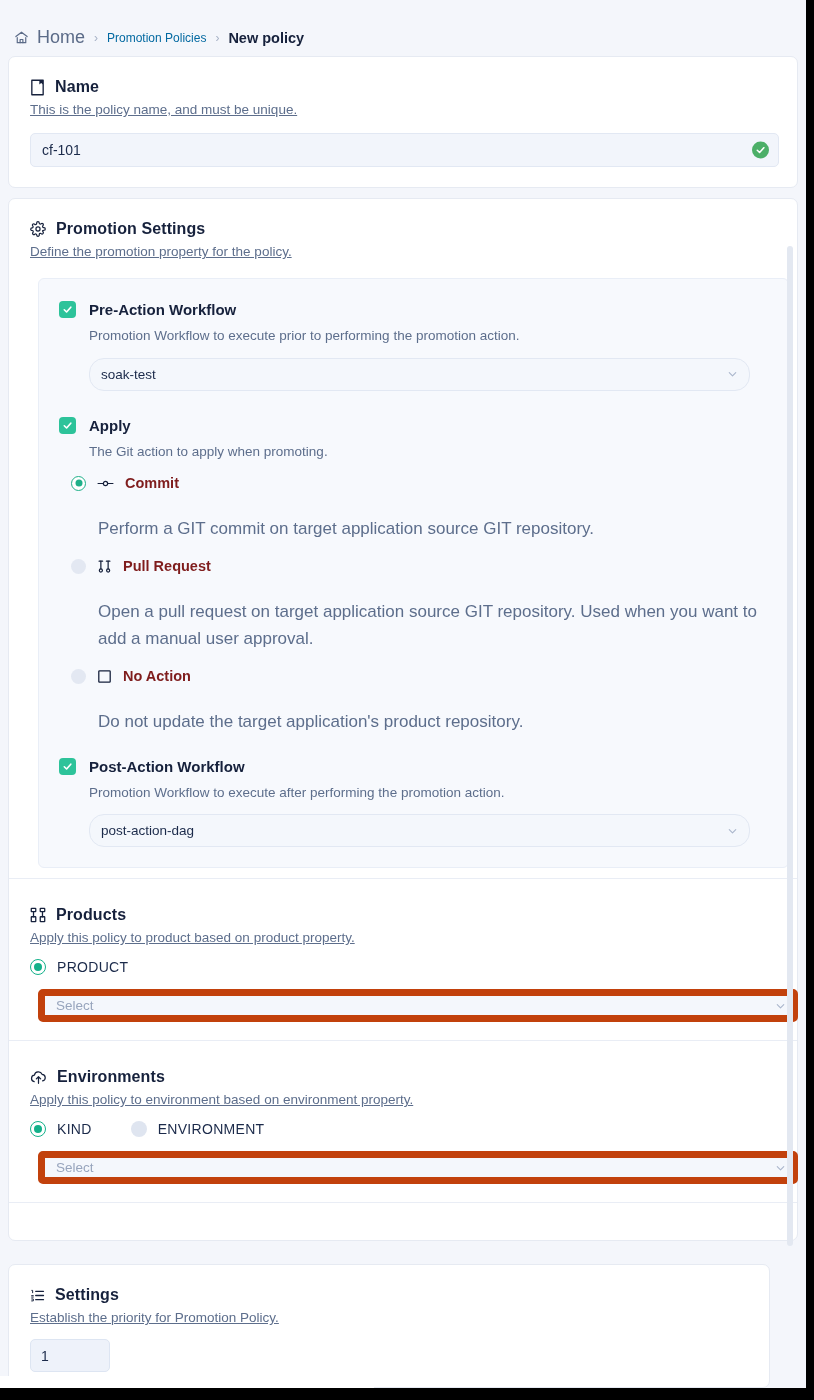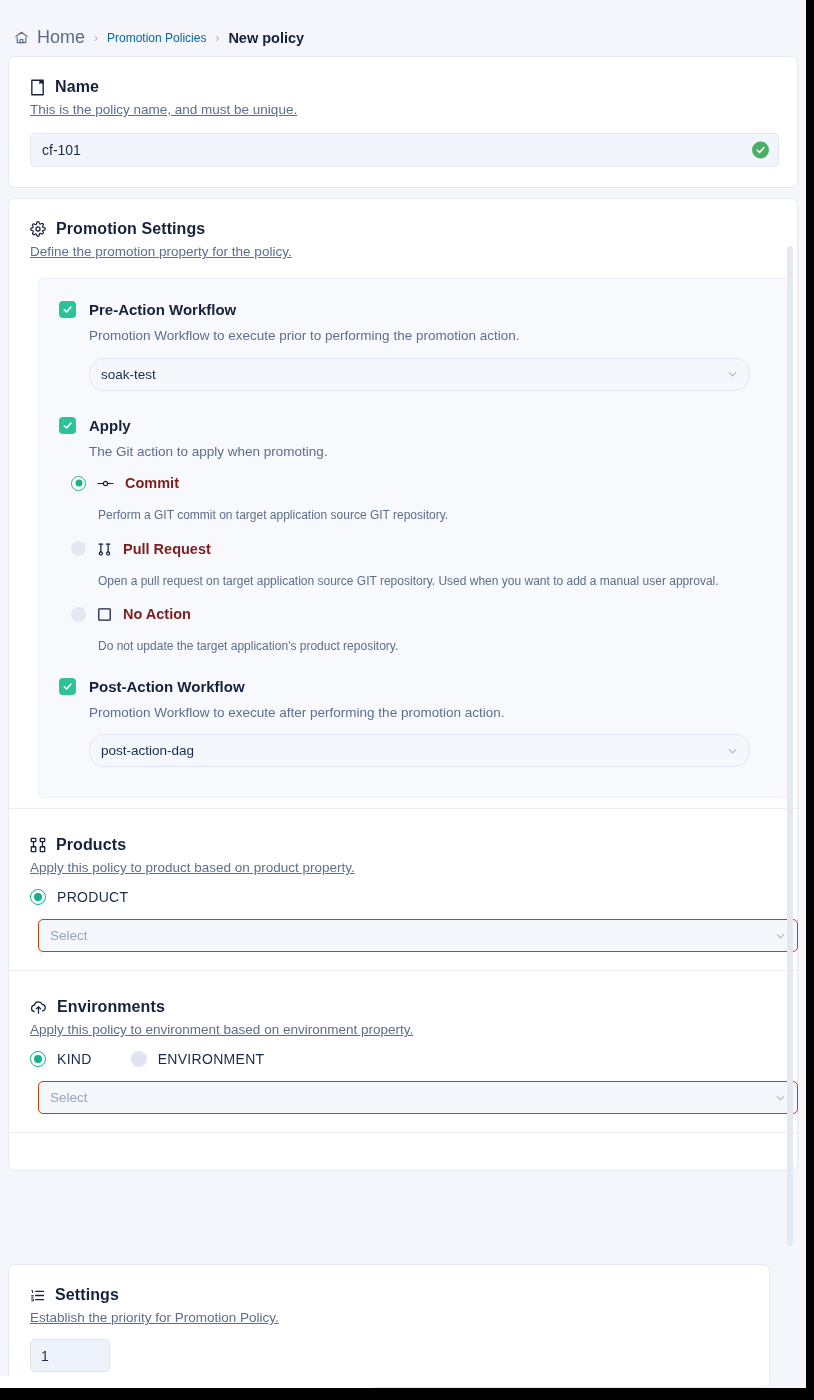--- a/index.html
+++ b/index.html
@@ -213,23 +213,23 @@
     background: #1fb089;
   }
   .radio-icon { display: flex; align-items: center; color: #16213c; }
   .radio-icon svg { display: block; }
   .radio-label {
     font-size: 14.5px;
     font-weight: 700;
     color: #7f1d1d;
   }
   .radio-desc {
-    font-size: 12px;
+    font-size: 17px;
     color: #5d6e8c;
-    margin: 15px 0 0 27px;
+    margin: 25px 0 0 27px;
     line-height: 1.55;
     max-width: 685px;
   }
 
   
   .prop-row {
     display: flex;
     align-items: center;
     gap: 11px;
     padding: 14px 0 0 21px;
@@ -263,21 +263,21 @@
   .prop-gap { width: 17px; }
 
   .wide-select-wrap {
     position: relative;
     margin: 14px 0 0 29px;
     width: 760px;
   }
   .wide-select {
     height: 33px;
     background: #f4f7fc;
-    border: 1px solid #c2410c;
+    border: 7px solid #c2410c;
     border-radius: 5px;
     display: flex;
     align-items: center;
     padding: 0 30px 0 11px;
     font-size: 13.5px;
     color: #98a5bd;
     cursor: pointer;
   }
 
   .card-pad-bottom { height: 24px; }

